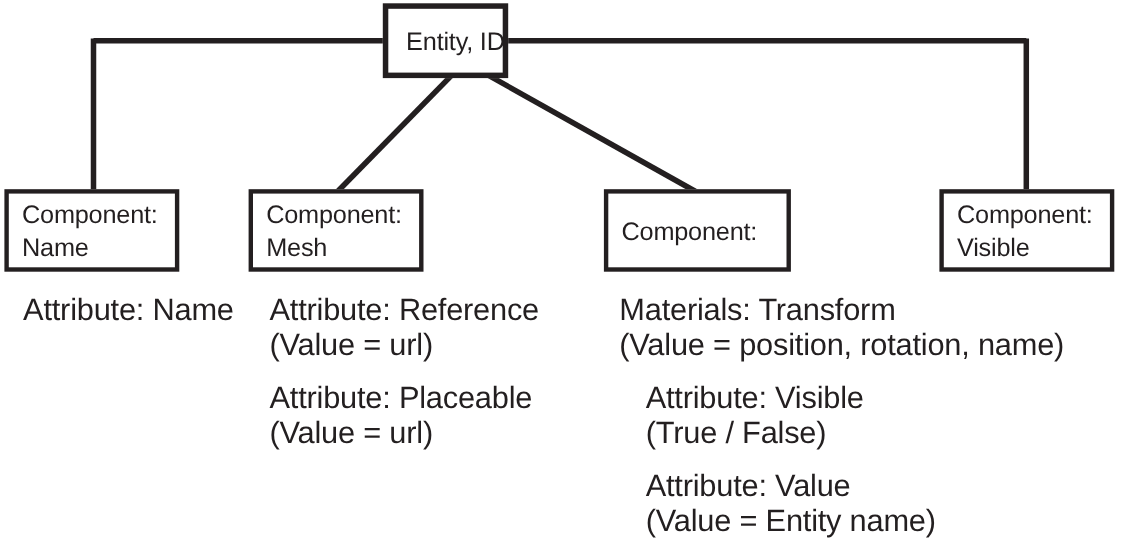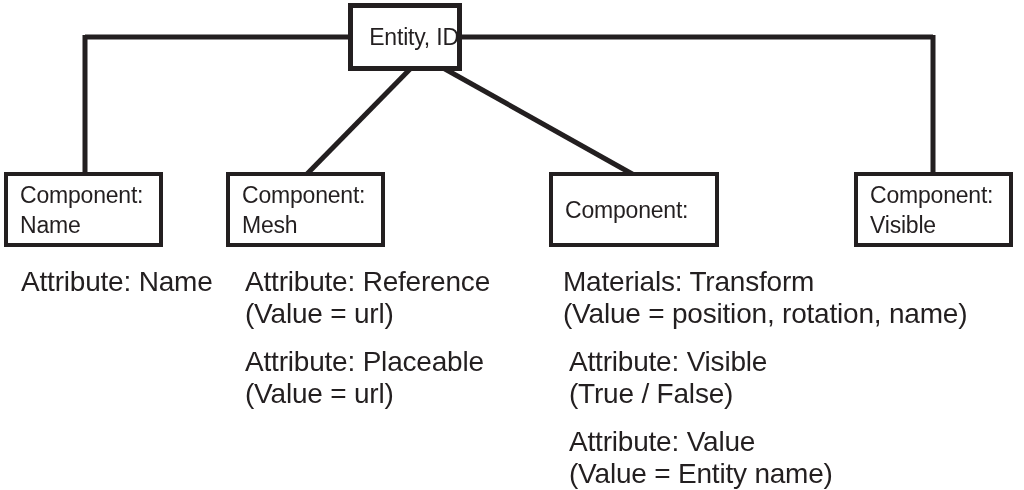--- a/index.html
+++ b/index.html
@@ -39,21 +39,21 @@
     padding: 0;
     text-align: center;
   }
   .attrs {
     position: absolute;
     font-size: 28px;
     line-height: 32px;
     white-space: nowrap;
   }
   .attr-block { margin-bottom: 16px; }
-  .attr-block.indent { margin-left: 6px; }
+  .attr-block.indent { margin-left: 24px; }
 </style>
 </head>
 <body>
 
 <div class="canvas">
 
   <svg class="connectors" viewBox="0 0 1024 490">
     <line x1="85" y1="37" x2="933" y2="37" stroke="#231f20" stroke-width="5"></line>
     <line x1="85" y1="35" x2="85" y2="176" stroke="#231f20" stroke-width="5"></line>
     <line x1="933" y1="35" x2="933" y2="176" stroke="#231f20" stroke-width="5"></line>

